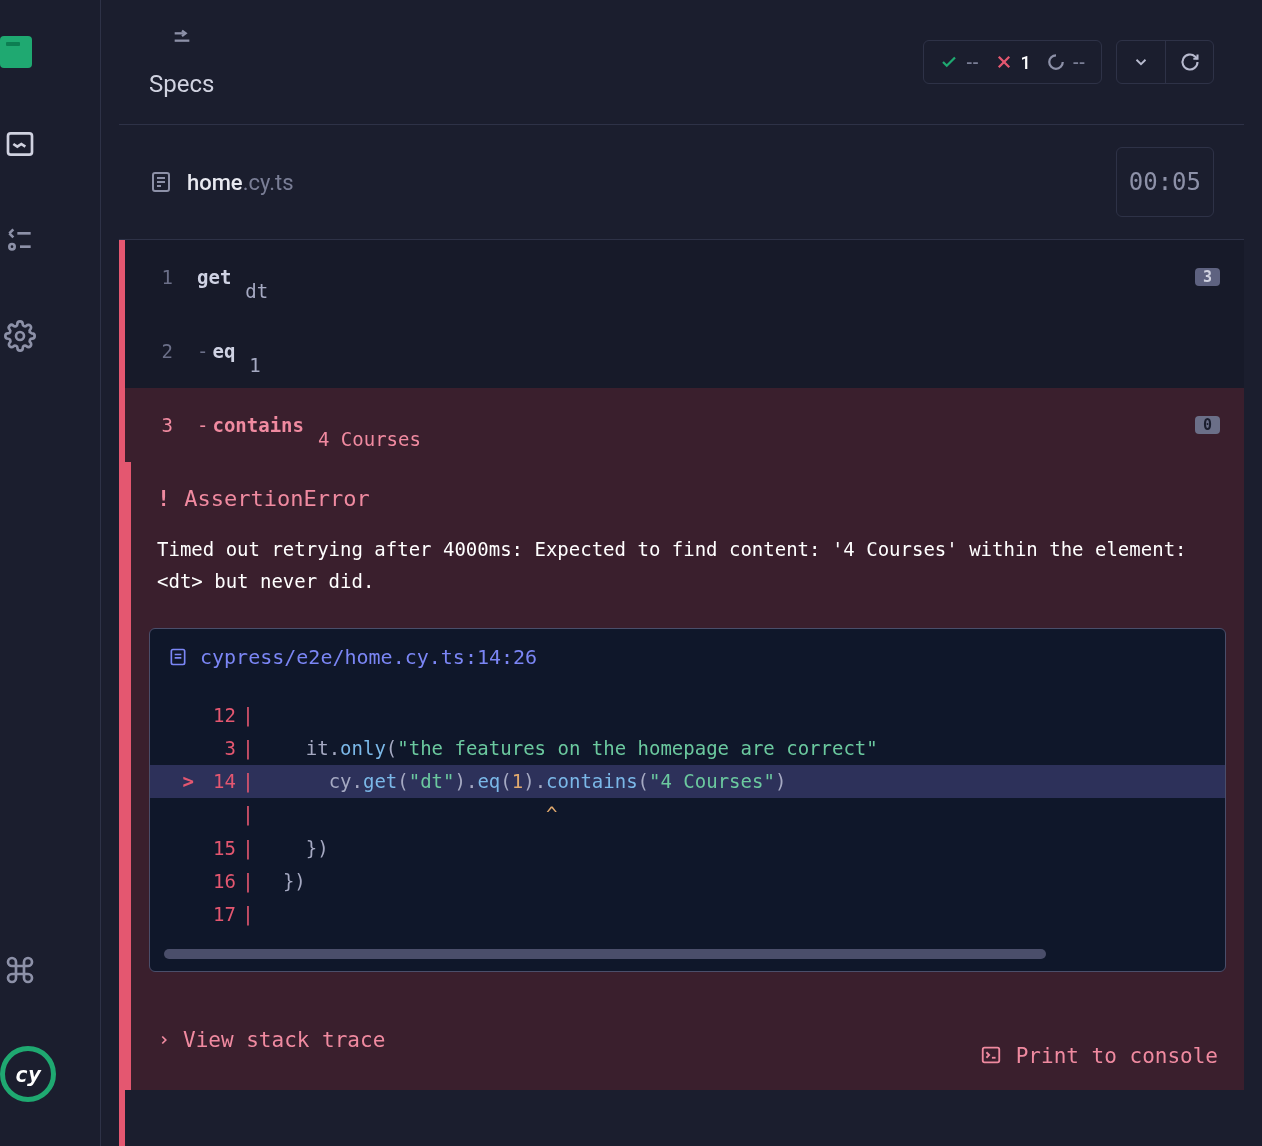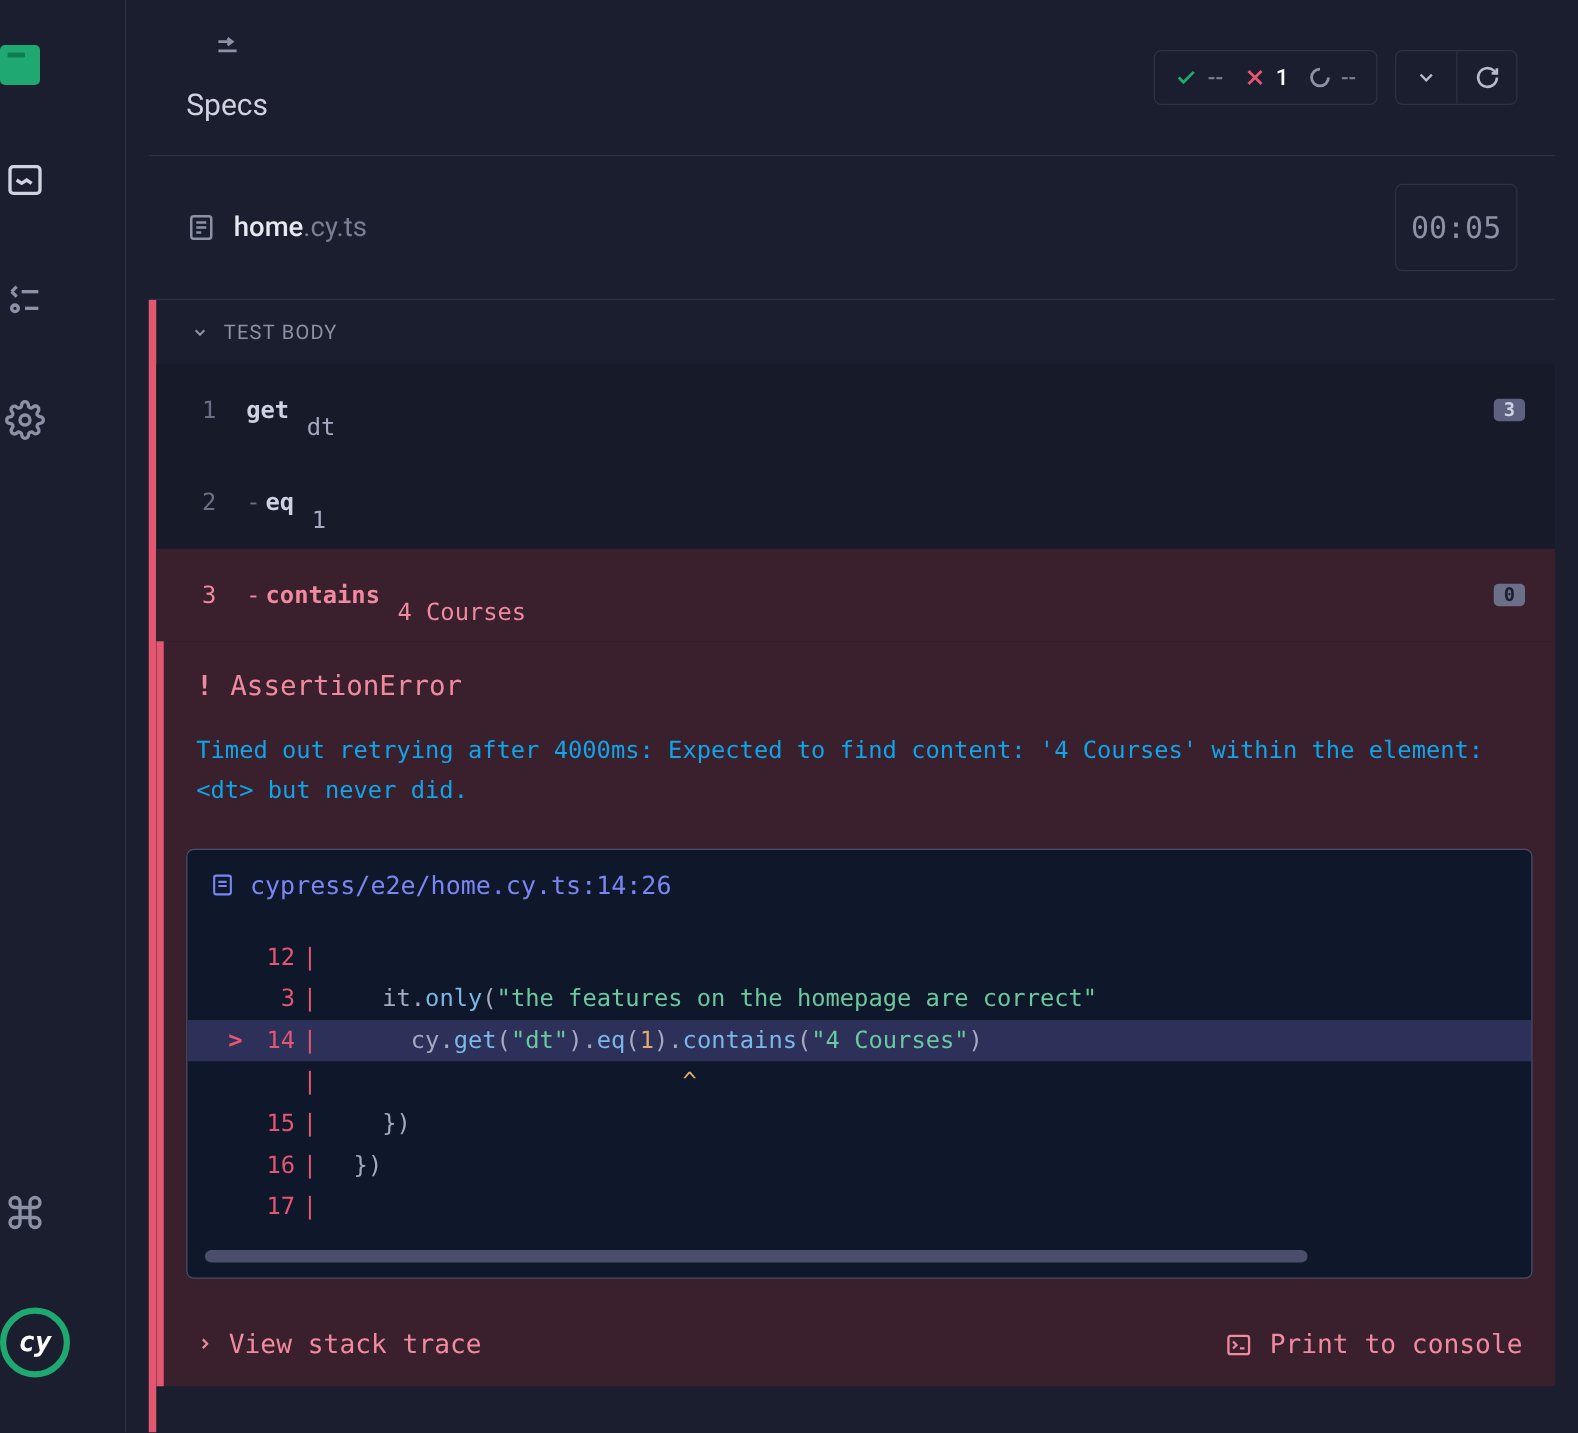--- a/index.html
+++ b/index.html
@@ -195,21 +195,21 @@
   align-items: center;
   gap: 14px;
   padding: 24px 26px 12px 26px;
   color: #f08aa0;
   font-size: 22px;
   font-weight: 500;
 }
 .err-bang { font-weight: bold; }
 .err-msg {
   padding: 10px 26px 24px 26px;
-  color: #0ea5e9;
+  color: #ffffff;
   font-size: 19px;
   line-height: 1.7;
 }
 
 
 .code-frame {
   margin: 6px 18px 22px 18px;
   border: 1px solid #4a4e6a;
   border-radius: 6px;
   background: #0f172a;
@@ -252,21 +252,21 @@
 
 
 .err-footer {
   display: flex;
   align-items: center;
   padding: 18px 26px 22px 26px;
   color: #f08aa0;
   font-size: 21px;
 }
 .err-footer .stack { display: flex; align-items: center; gap: 12px; cursor: pointer; }
-.err-footer .print { margin-left: auto; display: flex; align-items: flex-end; gap: 14px; cursor: pointer; }
+.err-footer .print { margin-left: auto; display: flex; align-items: flex-start; gap: 14px; cursor: pointer; margin-top: 32px; }
 </style>
 </head>
 <body>
 
 <div class="sidebar">
   <div class="app-logo"></div>
 
   <div class="sidebar-icon active">
     <svg viewBox="0 0 24 24" fill="none" stroke="currentColor" stroke-width="2">
       <rect x="3" y="4" width="18" height="16" rx="2"></rect>
@@ -358,26 +358,20 @@
           <line x1="8" y1="12" x2="16" y2="12"></line>
           <line x1="8" y1="16" x2="12" y2="16"></line>
       </svg>
     </span>
     <span class="spec-name">home</span>
     <span class="spec-ext">.cy.ts</span>
     <span class="timer mono">00:05</span>
   </div>
 
   <div class="cmd-area">
-    <div class="test-body-header">
-      <svg width="14" height="14" viewBox="0 0 24 24" fill="none" stroke="#8d91a8" stroke-width="3">
-          <polyline points="6 9 12 15 18 9"></polyline>
-        </svg>
-      <span>TEST BODY</span>
-    </div>
 
     <div class="cmd-list mono" id="cmd-list">
         <div class="cmd-row">
           <span class="cmd-num">1</span>
           <span class="cmd-name">get</span>
           <span class="cmd-arg">dt</span>
           <span class="cmd-badge">3</span>
         </div>
         <div class="cmd-row">
           <span class="cmd-num">2</span>

